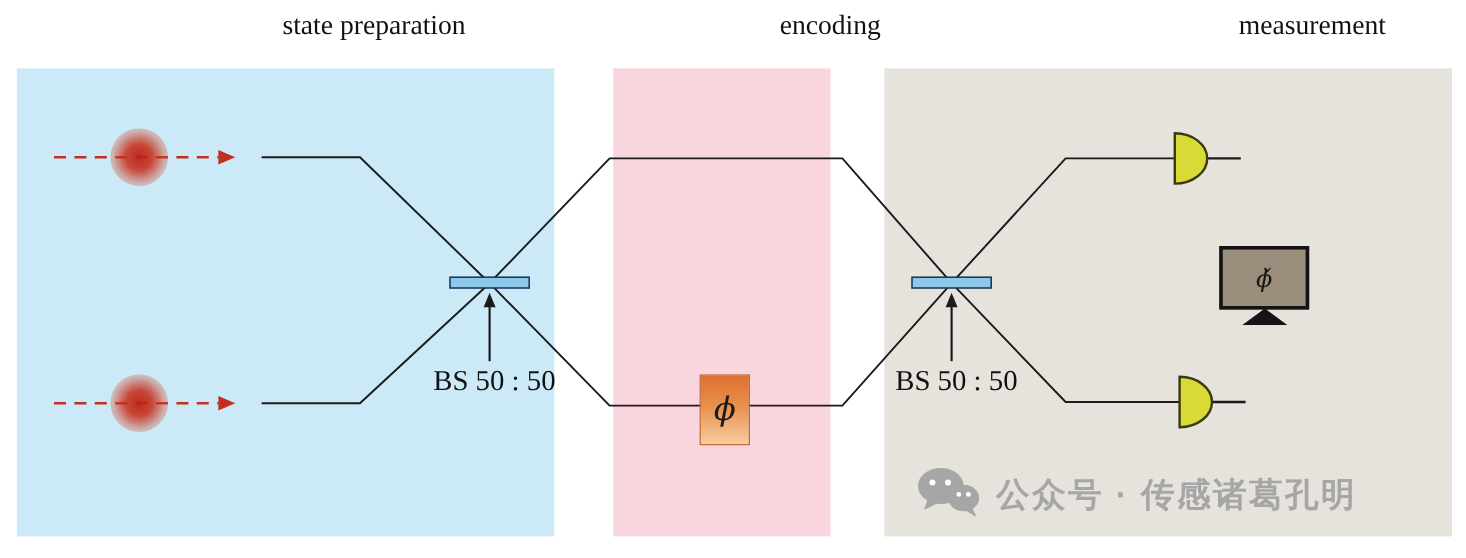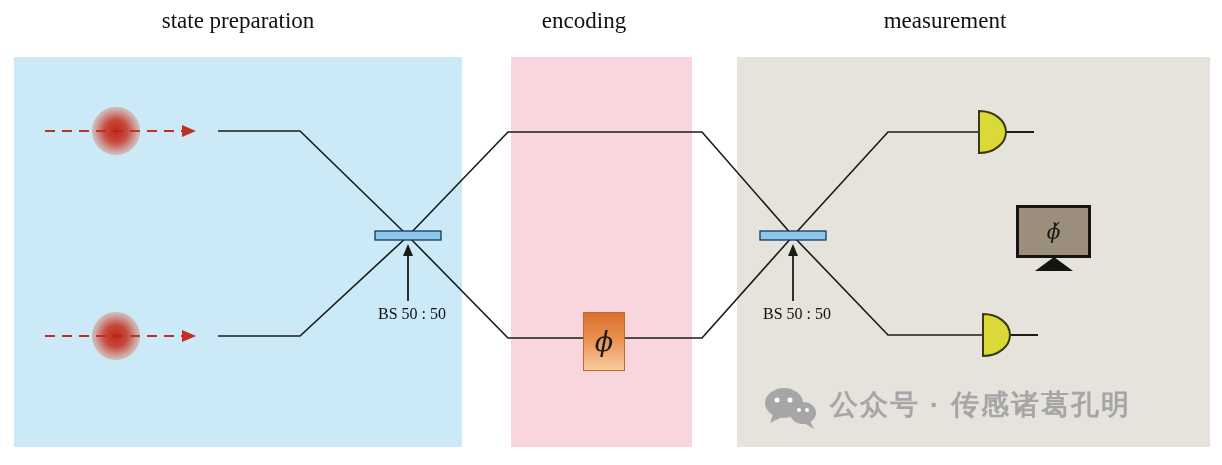--- a/index.html
+++ b/index.html
@@ -1,63 +1,63 @@
 <!DOCTYPE html>
 <html><head>
 <meta charset="utf-8">
 <style>
   * { margin:0; padding:0; box-sizing:border-box; }
   html,body { background:#ffffff; }
   body { font-family:"Liberation Serif","DejaVu Serif",serif; }
   .canvas { position:relative; width:1222px; height:465px; background:#ffffff; overflow:hidden; }
 
-  .section-label { position:absolute; top:8px; width:300px; text-align:center;
+  .section-label { position:absolute; top:8px; width:300px; text-align:right;
                    font-size:23px; color:#111; white-space:nowrap; }
   .sl-prep { left:88px; }
   .sl-enc  { left:434px; }
-  .sl-meas { left:795px; }
+  .sl-meas { left:855px; }
 
   .panel { position:absolute; top:57px; height:390px; }
   .panel-blue { left:14px;  width:448px; background:#cbe9f7; }
   .panel-pink { left:511px; width:181px; background:#f9d5dd; }
   .panel-gray { left:737px; width:473px; background:#e6e2dc; }
 
   svg.overlay { position:absolute; left:0; top:0; width:1222px; height:465px; }
 
   .photon { position:absolute; width:48px; height:48px; border-radius:50%;
     background: radial-gradient(circle,
       rgba(186,32,18,0.95) 0%,
       rgba(198,44,24,0.85) 32%,
       rgba(212,70,40,0.35) 64%,
       rgba(212,70,40,0) 100%); }
   .photon-top    { left:92px; top:107px; }
   .photon-bottom { left:92px; top:312px; }
 
   .bs-label { position:absolute; width:124px; text-align:center;
-              font-size:16px; color:#111; white-space:nowrap; }
+              font-size:24px; color:#111; white-space:nowrap; }
   .bs-label-1 { left:350px; top:305px; }
   .bs-label-2 { left:735px; top:305px; }
 
   .phase-box { position:absolute; left:583px; top:312px; width:42px; height:59px;
     background:linear-gradient(180deg,#dd7030 0%, #e8904e 45%, #f7cba0 100%);
     border:1px solid #bf6a2e;
     display:flex; align-items:center; justify-content:center; }
   .phase-symbol { font-family:"DejaVu Serif",serif; font-style:italic;
                   font-size:27px; color:#1a1a1a; line-height:1; }
 
   .monitor-screen { position:absolute; left:1016px; top:205px; width:75px; height:53px;
     background:#9c8e7d; border:3px solid #141414;
     display:flex; align-items:center; justify-content:center; }
   .monitor-symbol { font-family:"DejaVu Serif",serif; font-style:italic;
                     font-size:20px; color:#16160c; line-height:1; }
   .monitor-stand { position:absolute; left:1035px; top:257px; width:38px; height:14px;
     background:#141414; clip-path:polygon(50% 0, 100% 100%, 0 100%); }
 
   .watermark { position:absolute; left:760px; top:386px; height:46px;
-    display:flex; align-items:flex-start; gap:10px; }
+    display:flex; align-items:flex-end; gap:10px; }
   .watermark-text { color:#a6a6a6; font-family:"Liberation Sans","DejaVu Sans",sans-serif;
     font-size:28px; font-weight:600; letter-spacing:2px; white-space:nowrap; }
 </style>
 </head>
 <body>
 
 <div class="canvas">
 
   <div class="section-label sl-prep">state preparation</div>
   <div class="section-label sl-enc">encoding</div>

